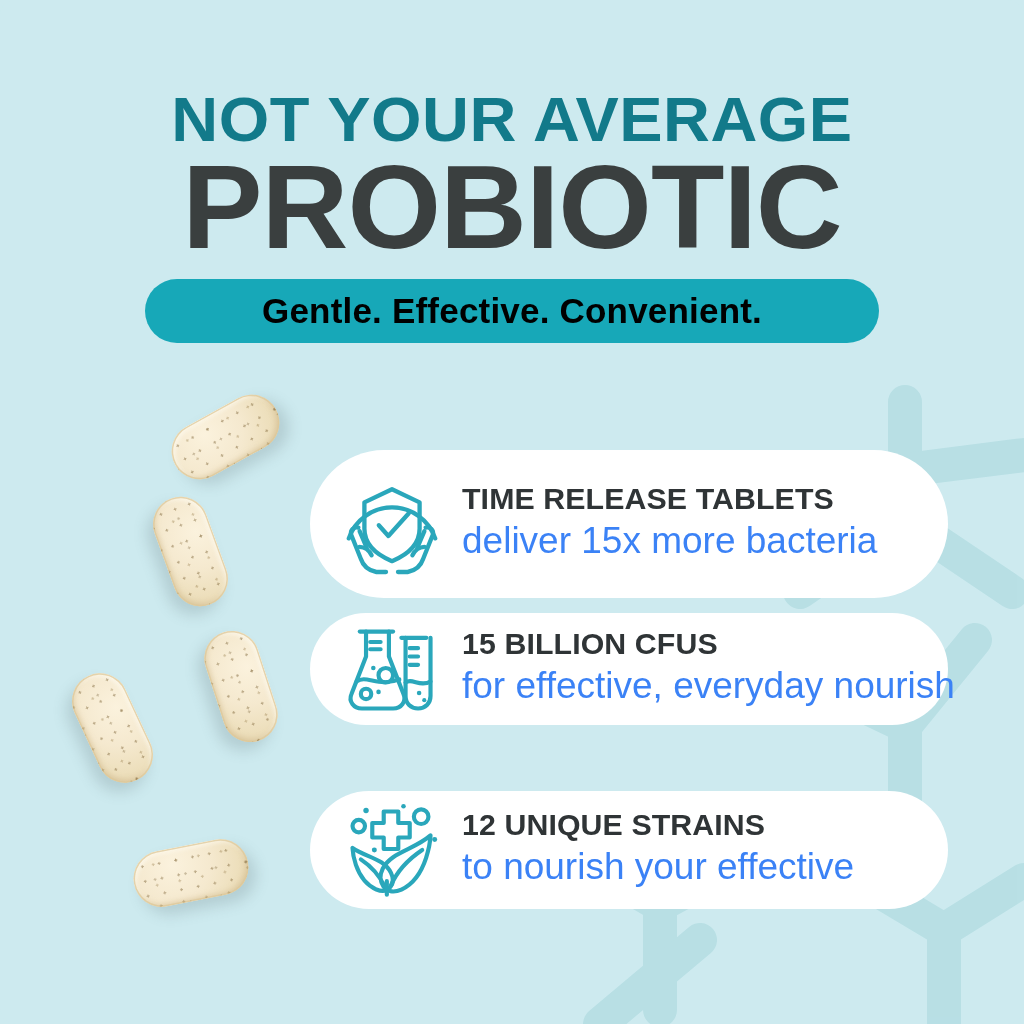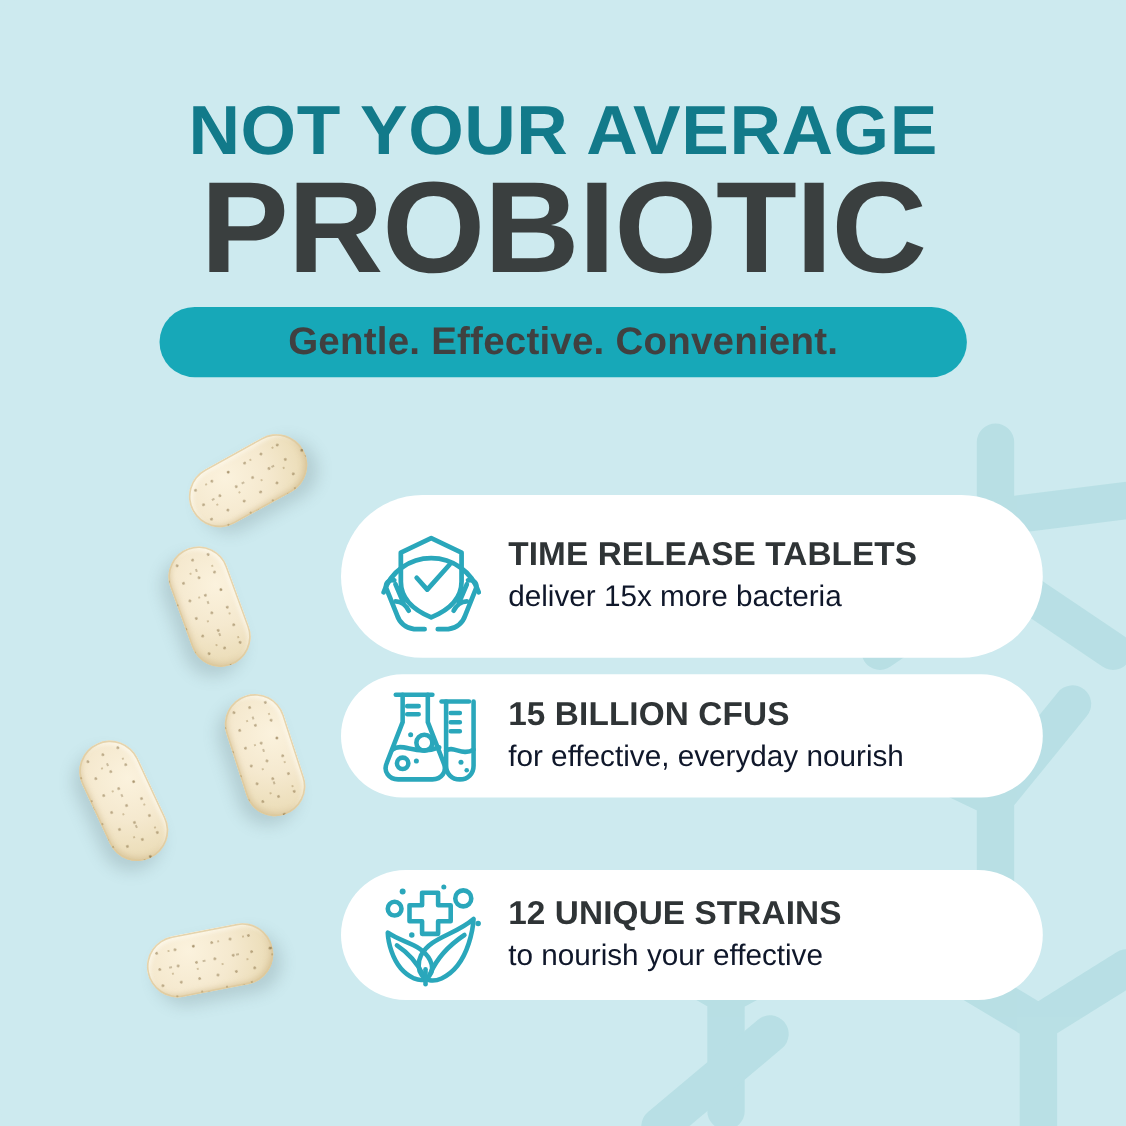--- a/index.html
+++ b/index.html
@@ -80,21 +80,21 @@
     height: 64px;
     background: #17a8b8;
     border-radius: 32px;
     display: flex;
     align-items: center;
     justify-content: center;
     box-sizing: border-box;
   }
 
   .tagline-text {
-    color: #404040;
+    color: #000000;
     font-family: "Liberation Sans", sans-serif;
     font-weight: 700;
     font-size: 35px;
     letter-spacing: 0.2px;
     line-height: 1;
     white-space: nowrap;
     transform: translateY(-1px);
   }
 
   
@@ -154,24 +154,24 @@
     font-weight: 700;
     font-size: 30px;
     letter-spacing: 0.1px;
     line-height: 1.08;
     white-space: nowrap;
     transform: scaleX(1.01);
     transform-origin: left center;
   }
 
   .card-sub {
-    color: #0f172a;
+    color: #3b82f6;
     font-family: "Liberation Sans", sans-serif;
     font-weight: 400;
-    font-size: 27px;
+    font-size: 37px;
     line-height: 1.26;
     margin-top: 3px;
   }
 
   .card-sub span { display: block; white-space: nowrap; }
 
   
   #card-1 { left: 310px; top: 434px; width: 638px; height: 148px; padding: 0 28px 0 22px; margin-top: 16px; }
   #card-2 { left: 310px; top: 613px; width: 638px; height: 112px; padding: 0 28px 0 22px; }
   #card-3 { left: 310px; top: 791px; width: 638px; height: 118px; padding: 0 28px 0 22px; justify-content: space-between; }

